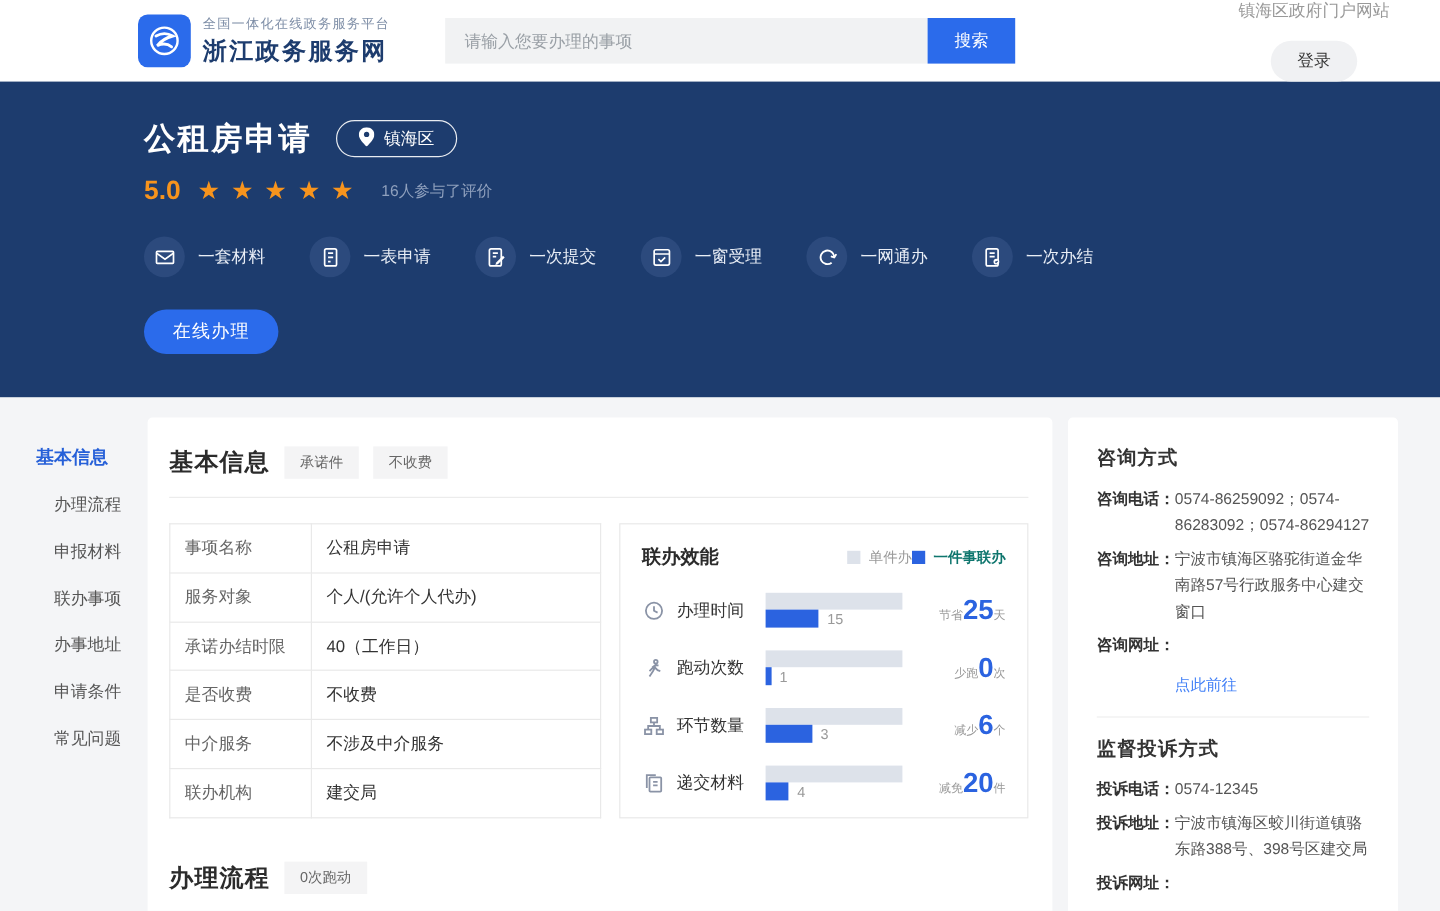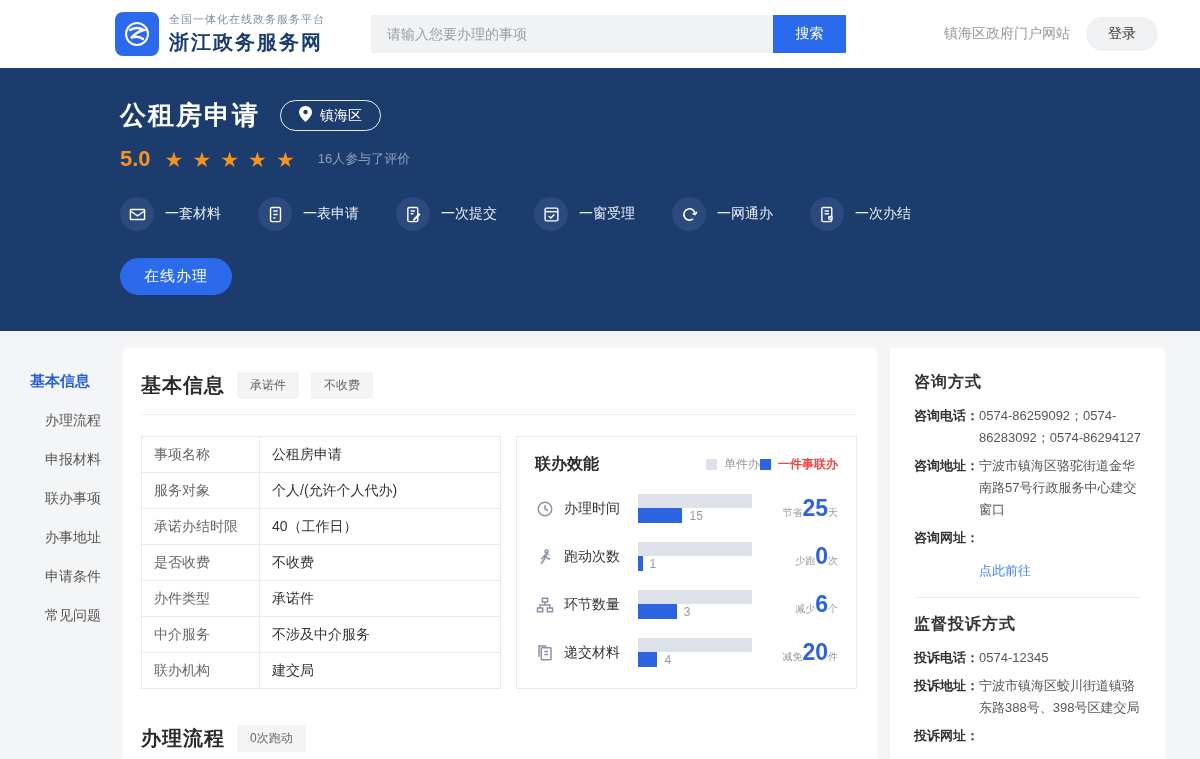--- a/index.html
+++ b/index.html
@@ -11,21 +11,21 @@
   
   .header { height:68px; background:#fff; display:flex; align-items:center; padding-left:115px; }
   .logo { display:flex; align-items:center; gap:10px; }
   .logo-box { width:44px; height:44px; background:#2b6beb; border-radius:8px; display:flex; align-items:center; justify-content:center; }
   .logo-text-top { font-size:11px; color:#7d8da6; letter-spacing:1px; }
   .logo-text-main { font-size:20px; font-weight:bold; color:#1d3c6e; letter-spacing:2px; margin-top:2px; }
   .search { margin-left:46px; display:flex;justify-content:flex-end; }
   .search input { width:402px; height:38px; background:#f1f2f3; border:none; outline:none; padding:0 16px; font-size:14px; color:#333; font-family:inherit; }
   .search input::placeholder { color:#9aa0a6; }
   .search button { width:73px; height:38px; background:#2b6beb; color:#fff; border:none; font-size:14px; cursor:pointer; font-family:inherit; }
-  .header-right { margin-left:auto; display:flex; align-items:center; gap:16px; padding-right:42px; }
+  .header-right { margin-left:auto; display:flex; align-items:center; gap:16px; padding-right:42px;flex-direction:column; }
   .portal-link { color:#999; font-size:14px; cursor:pointer; }
   .login-btn { background:#f0f1f3; border:none; border-radius:17px; padding:8px 22px; font-size:14px; color:#333; cursor:pointer; font-family:inherit; }
   
   .hero { background:#1d3c6e; height:263px; padding:30px 40px 0 120px; color:#fff; }
   .hero-title-row { display:flex; align-items:center; gap:20px; }
   .hero-title { font-size:26px; font-weight:bold; letter-spacing:2px; }
   .district-badge { border:1px solid rgba(255,255,255,.9); border-radius:16px; height:31px; padding:0 18px; display:flex; align-items:center; gap:8px; font-size:14px; cursor:pointer;justify-content:flex-end; }
   .rating-row { margin-top:13px; display:flex; align-items:center; }
   .rating-score { color:#f7941d; font-size:22px; font-weight:bold; }
   .rating-stars { color:#f7941d; font-size:21px; letter-spacing:9px; margin-left:14px; line-height:1; }
@@ -49,21 +49,21 @@
   table.info-table { width:360px; border-collapse:collapse; flex-shrink:0; }
   table.info-table td { border:1px solid #e9e9e9; font-size:14px; padding:0 12px; height:36px; }
   td.cell-label { width:118px; color:#666; }
   td.cell-value { color:#333; }
   
   .perf-panel { flex:1; border:1px solid #e9e9e9; padding:17px 18px 14px; }
   .perf-head { display:flex; justify-content:space-between; align-items:center; }
   .perf-title { font-size:16px; font-weight:bold; color:#2b2b2b; }
   .legend { display:flex; align-items:center; }
   .legend-item { display:flex; align-items:center; gap:7px; font-size:12px; color:#999; }
-  .legend-item.strong { color:#ef4444; font-weight:bold;text-align:right; }
+  .legend-item.strong { color:#0f766e; font-weight:bold;text-align:right; }
   .legend-swatch { width:11px; height:11px; display:inline-block; }
   .sw-gray { background:#dde2ea; }
   .sw-blue { background:#2b63e0; }
   .perf-row { display:flex; align-items:center; margin-top:19px; }
   .perf-icon { width:20px; display:flex; justify-content:center; flex-shrink:0; }
   .perf-label { width:70px; font-size:14px; color:#333; margin-left:9px; flex-shrink:0; }
   .bars { flex:1; margin-left:4px; }
   .bar-track { height:14px; background:#dde2ea; width:100%; }
   .bar-line2 { display:flex; align-items:center; height:15px; }
   .bar-joint { height:15px; background:#2b63e0; }
@@ -222,24 +222,20 @@
               <td class="cell-label">服务对象</td>
               <td class="cell-value">个人/(允许个人代办)</td>
             </tr>
           <tr>
               <td class="cell-label">承诺办结时限</td>
               <td class="cell-value">40（工作日）</td>
             </tr>
           <tr>
               <td class="cell-label">是否收费</td>
               <td class="cell-value">不收费</td>
-            </tr>
-          <tr>
-              <td class="cell-label">办件类型</td>
-              <td class="cell-value">承诺件</td>
             </tr>
           <tr>
               <td class="cell-label">中介服务</td>
               <td class="cell-value">不涉及中介服务</td>
             </tr>
           <tr>
               <td class="cell-label">联办机构</td>
               <td class="cell-value">建交局</td>
             </tr>
         </tbody>

